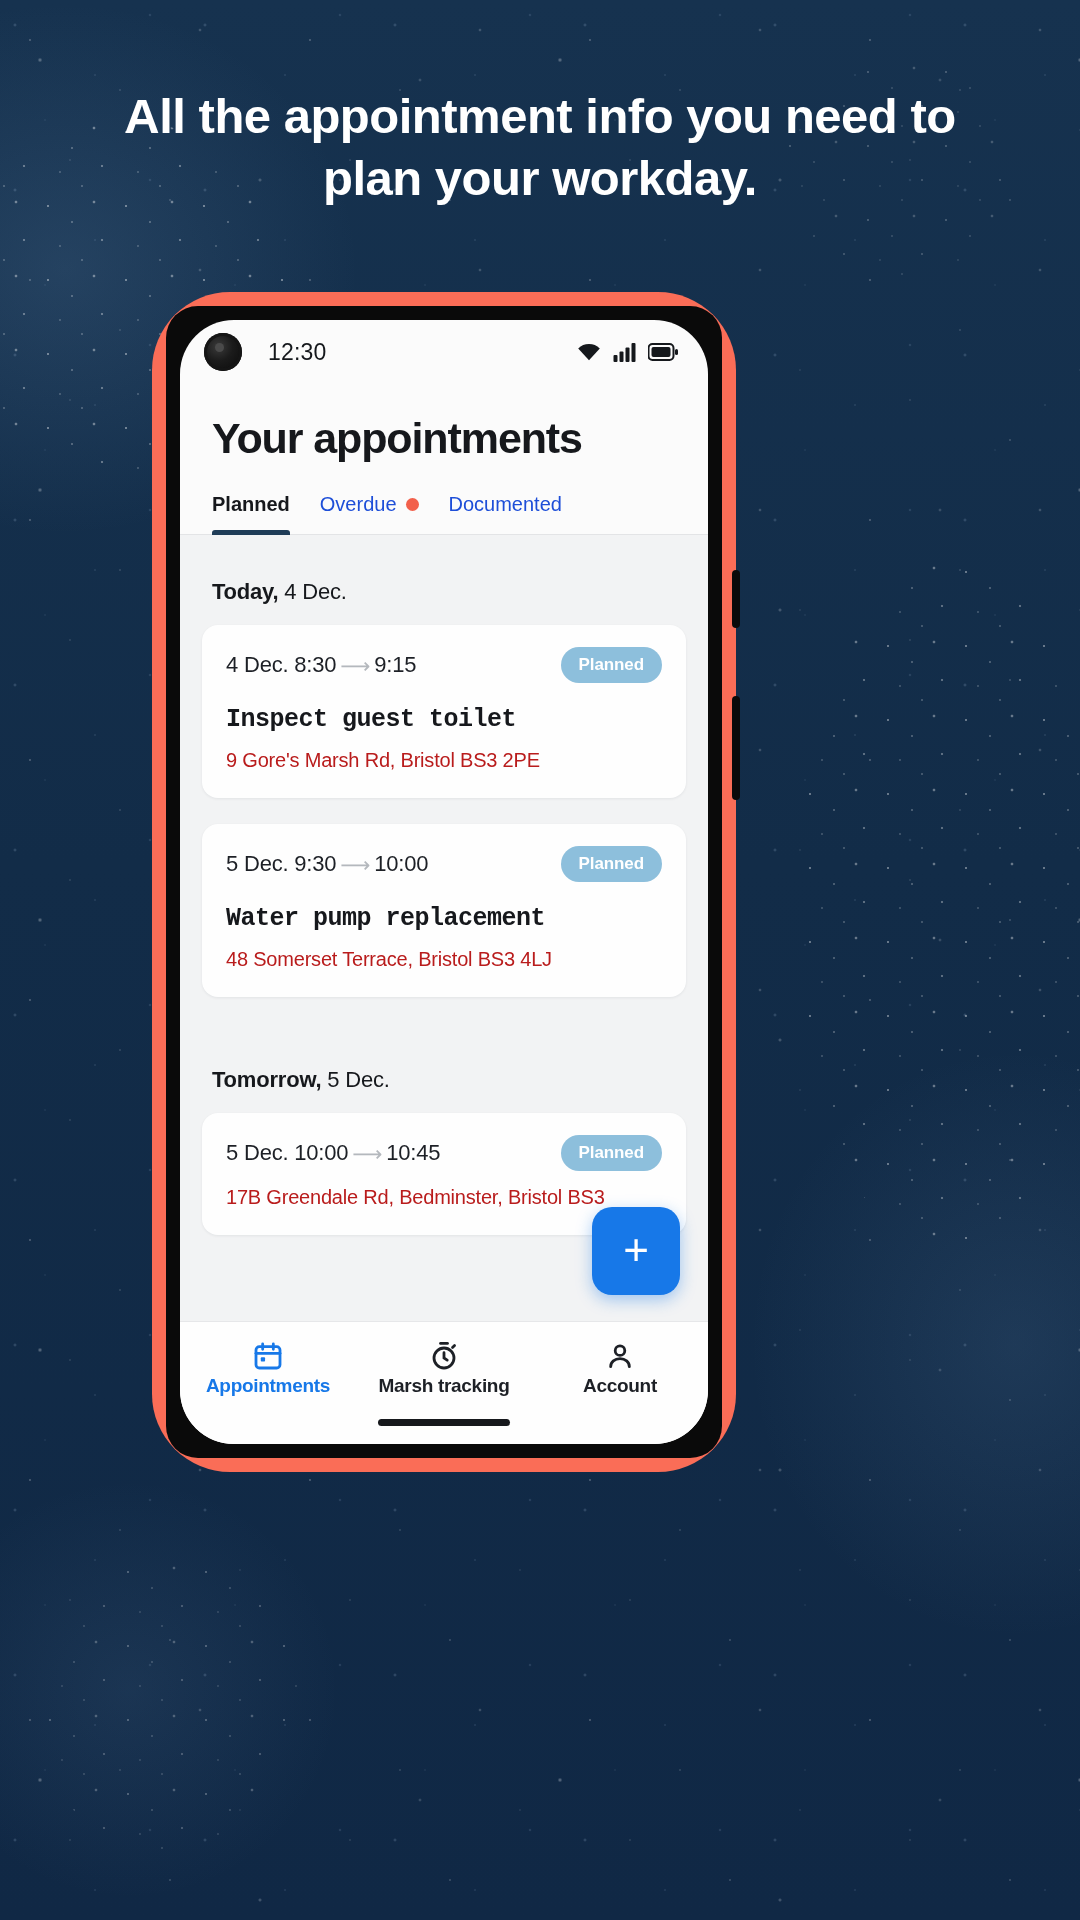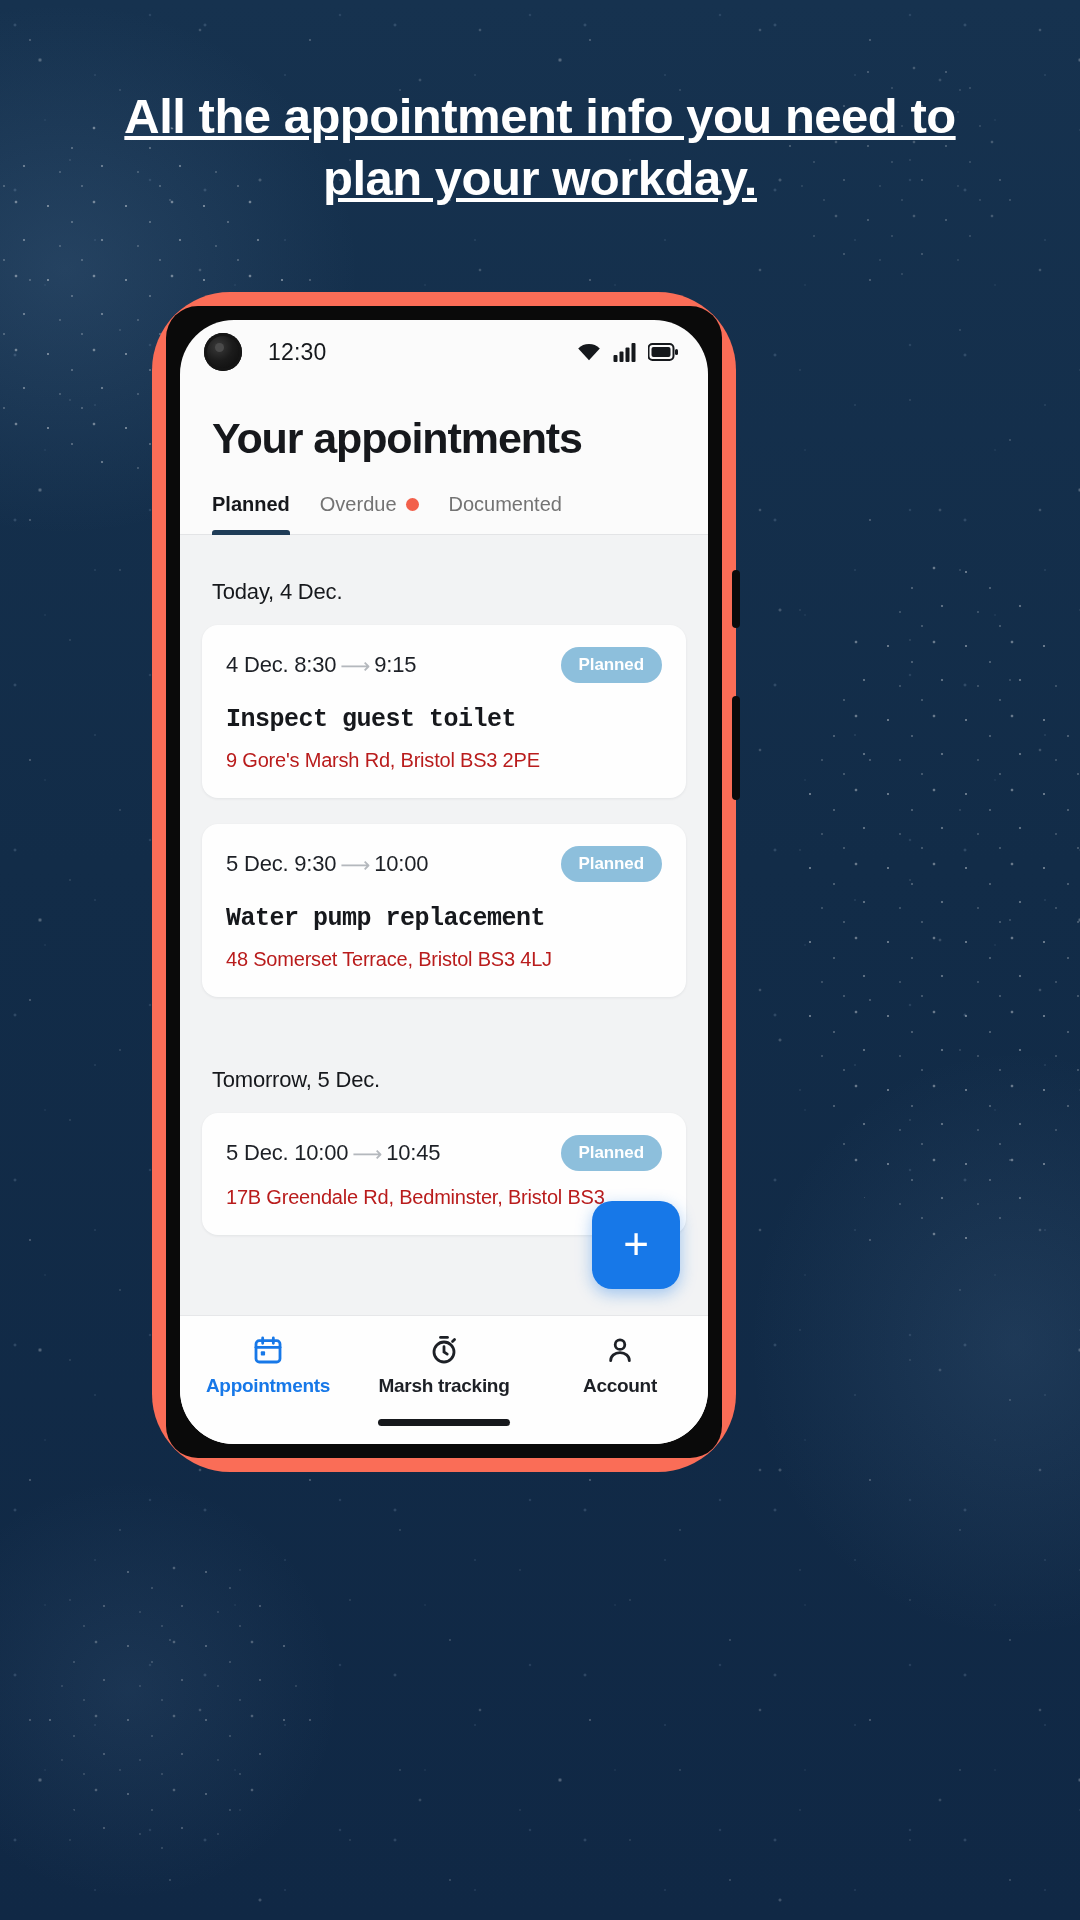--- a/index.html
+++ b/index.html
@@ -71,21 +71,20 @@
   .headline {
     position:absolute; left:0; right:0; top:86px;
     text-align:center;
     color:#ffffff;
     font-size:49px;
     font-weight:bold;
     line-height:1.26;
     letter-spacing:-0.5px;
     padding:0 110px;
     z-index:5;
-    text-decoration:underline;
   }
 
   
   .phone-outer {
     position:absolute;
     left:152px; top:292px;
     width:584px; height:1180px;
     background:#fa6d57;
     border-radius:78px;
     padding:14px;
@@ -153,21 +152,21 @@
   .tabs {
     flex:none;
     display:flex; align-items:flex-end; gap:30px;
     padding: 30px 32px 0 32px;
     border-bottom:1px solid #e3e4e6;
   }
   .tab {
     position:relative;
     padding-bottom:18px;
     font-size:20px;
-    color:#737373;
+    color:#1d4ed8;
     font-weight:500;
     display:flex; align-items:center; gap:9px;
     white-space:nowrap;
   }
   .tab.active { color:#16181c; font-weight:bold; }
   .tab.active::after {
     content:""; position:absolute; left:0; right:0; bottom:-1px;
     height:5px; background:#1f3c57; border-radius:3px 3px 0 0;
   }
   .tab-dot { width:13px; height:13px; border-radius:50%; background:#f2604b; flex:none; }
@@ -177,21 +176,21 @@
     flex:1; overflow:hidden;
     background:#f2f3f4;
     padding:0 22px;
     position:relative;
   }
   .day-header {
     font-size:22px; color:#16181c;
     padding:44px 10px 20px 10px;
     letter-spacing:-0.2px;
   }
-  .day-header b { font-weight:normal; }
+  .day-header b { font-weight:bold; }
 
   .card {
     background:#fefefe;
     border-radius:16px;
     padding:22px 24px 26px 24px;
     margin-bottom:26px;
     box-shadow: 0 1px 3px rgba(20,30,45,0.07);
     position:relative;
   }
   .card-top {
@@ -245,21 +244,21 @@
   
   .bottom-nav {
     flex:none;
     background:#fefefe;
     border-top:1px solid #e6e7e9;
     display:flex;
     padding: 18px 0 10px 0;
   }
   .nav-item {
     flex:1;
-    display:flex; flex-direction:column; align-items:center; gap:9px;
+    display:flex; flex-direction:column; align-items:center; gap:3px;
   }
   .nav-label { font-size:19px; font-weight:bold; color:#1d2026; letter-spacing:-0.3px; }
   .nav-item.active .nav-label { color:#1778e8; }
   .nav-item svg { display:block; }
 
   .home-indicator {
     flex:none;
     display:flex; justify-content:center;
     padding: 12px 0 18px 0;
     background:#fefefe;

